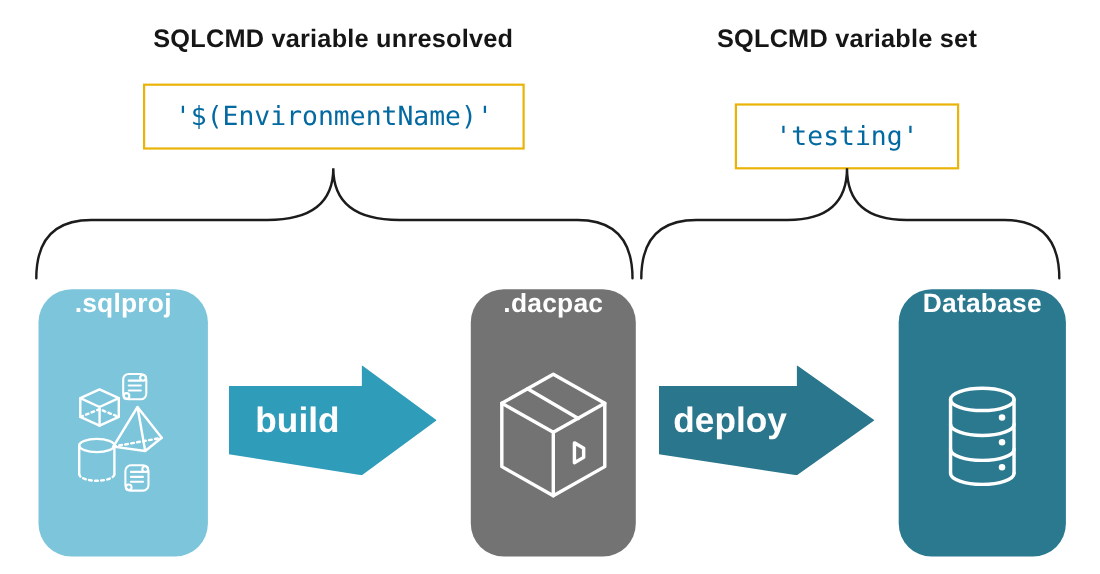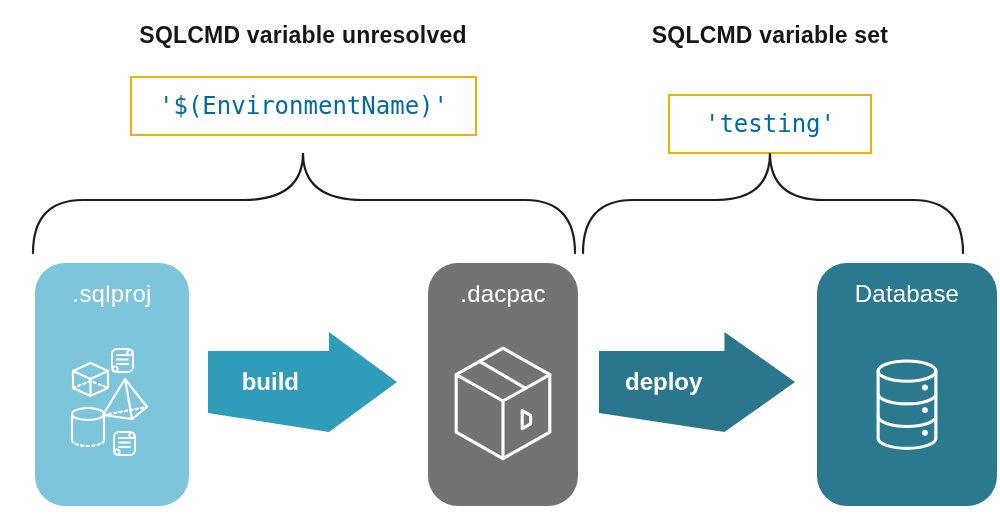--- a/index.html
+++ b/index.html
@@ -63,37 +63,36 @@
   .card {
     position: absolute;
     top: 263px;
     height: 243px;
     border-radius: 30px;
     display: flex;
     flex-direction: column;
     align-items: center;
   }
   .card .card-label {
-    margin-top: 17px;
     font-size: 24px;
-    font-weight: 400;
+    font-weight: 700;
     color: #ffffff;
     letter-spacing: 0.2px;
     text-align: right;
   }
   .card .icon-wrap {
     flex: 1;
     display: flex;
     align-items: center;
     justify-content: center;
     width: 100%;
   }
   .card.sqlproj  { left: 35px;  width: 154px; background: #7cc5db; }
   .card.dacpac   { left: 428px; width: 150px; background: #737373; }
-  .card.database { left: 817px; width: 180px; background: #2a798f; }
+  .card.database { left: 817px; width: 152px; background: #2a798f; }
 
   .card svg { display: block; }
   .card svg * {
     fill: none;
     stroke: #ffffff;
     stroke-linecap: round;
     stroke-linejoin: round;
   }
   .dash { stroke-dasharray: 2.5 3; }
   .dot  { fill: #ffffff !important; stroke: none !important; }
@@ -107,21 +106,21 @@
   }
   .arrow.build  { left: 208px; width: 189px; background: #2f9cba; }
   .arrow.deploy { left: 599px; width: 196px; background: #2a768c; }
   .arrow .arrow-label {
     position: absolute;
     left: 0; top: 0;
     width: 66%; height: 100%;
     display: flex;
     align-items: center;
     justify-content: center;
-    font-size: 24px;
+    font-size: 32px;
     font-weight: 700;
     color: #ffffff;
   }
 </style>
 </head>
 <body>
 
 <div class="stage">
 
   <div class="heading left">SQLCMD variable unresolved</div>

